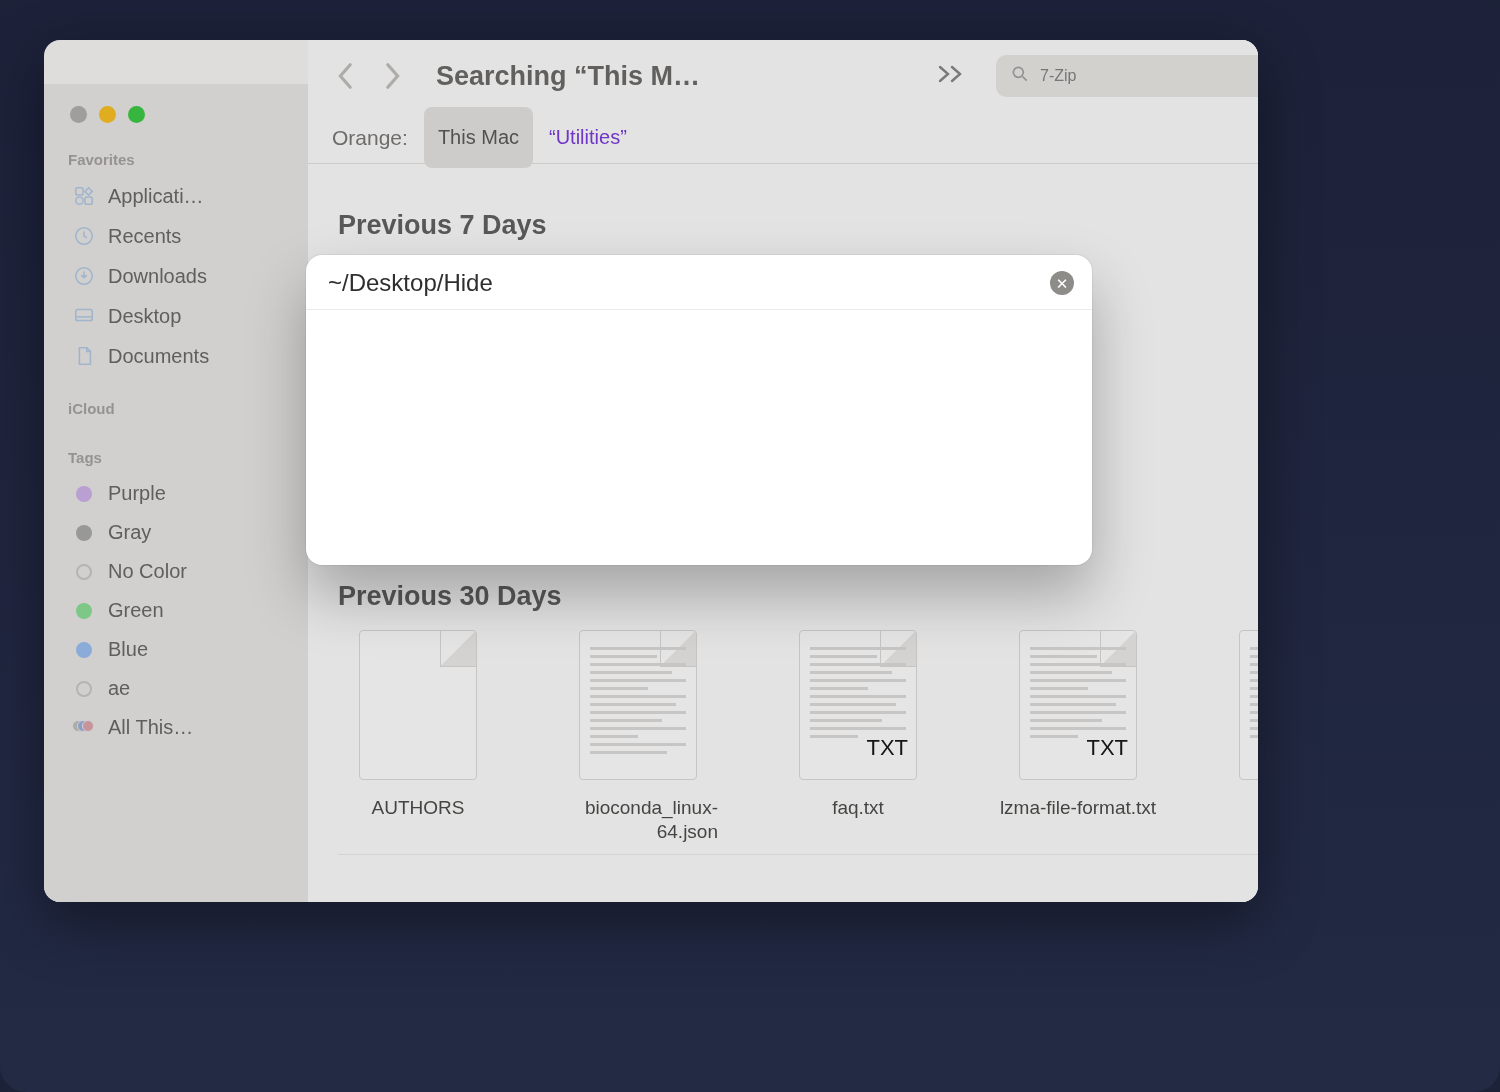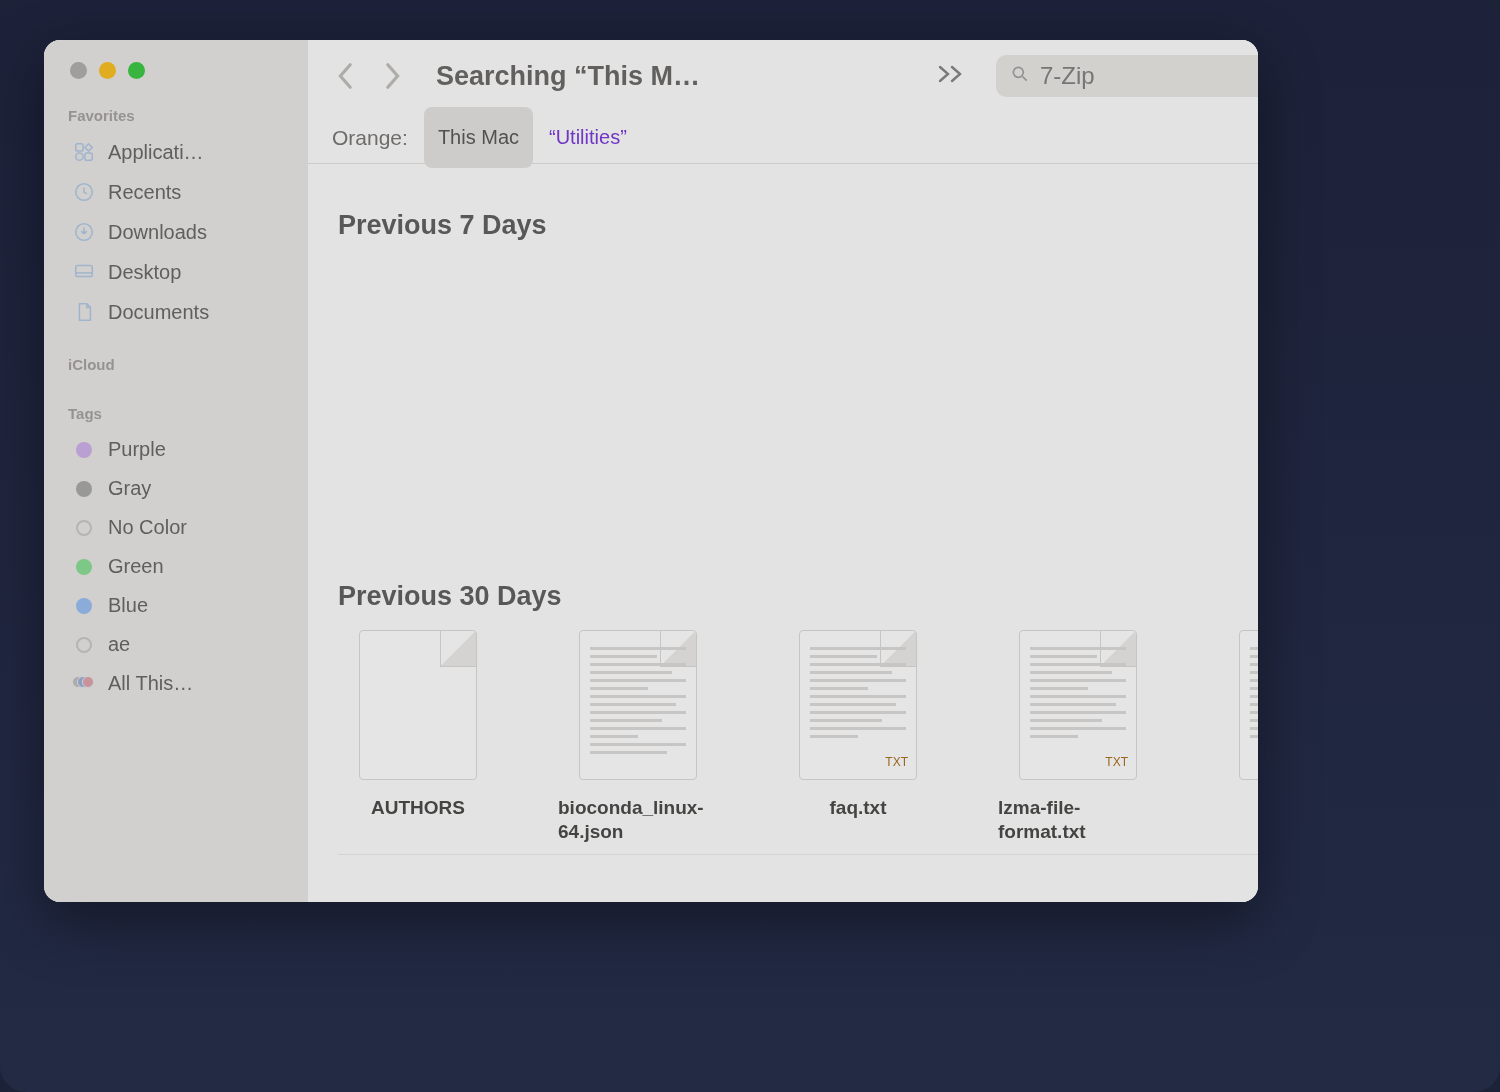--- a/index.html
+++ b/index.html
@@ -36,20 +36,21 @@
     inset: 0;
     background: rgba(120,120,120,0.18);
     pointer-events: none;
     z-index: 5;
   }
   .sidebar {
     width: 264px;
     background: #e6e3e2;
     padding: 22px 14px 0 22px;
     flex-shrink: 0;
+    margin-top: 44px;
   }
   .traffic-lights { display: flex; gap: 12px; margin-bottom: 28px; padding-left: 4px;}
   .tl { width: 17px; height: 17px; border-radius: 50%; }
   .tl.close { background: #a6a6a6; }
   .tl.min   { background: #f6b90c; }
   .tl.zoom  { background: #29c232; }
   .section-label {
     font-size: 15px;
     font-weight: 600;
     color: #9b9996;
@@ -117,21 +118,21 @@
     background: #e6e4e1;
     border-radius: 10px;
     display: flex;
     align-items: center;
     padding: 0 10px 0 14px;
     gap: 10px;
     margin-left: 12px;
   }
   .searchbox .sicon { color:#9a9896; }
   .searchbox .sicon svg{width:20px;height:20px;}
-  .searchbox .stext { font-size: 24px; color:#787673;}
+  .searchbox .stext { font-size: 16px; color:#787673;}
   
   .scope-bar {
     height: 52px;
     display:flex;
     align-items:center;
     gap: 16px;
     padding: 0 16px 0 24px;
     border-bottom: 1px solid #e1dfdc;
   }
   .scope-label { font-size: 21px; color:#6c6a67; }
@@ -170,24 +171,24 @@
     border-left:1px solid #d8d6d3;
   }
   .file-thumb .lines {
     position:absolute; top:16px; left:10px; right:10px; bottom:14px;
     overflow:hidden;
   }
   .file-thumb .lines span{
     display:block; height:3px; background:#d9d7d5; margin-bottom:5px;
   }
   .file-thumb .badge {
-    position:absolute; bottom:10px; right:8px;
-    font-size:12px; color:#a16207; font-weight:500;
-  }
-  .file-name { font-size:19px; color:#393937; text-align:left; max-width:190px; line-height:1.25;font-weight:bold;}
+    position:absolute; bottom:18px; right:8px;
+    font-size:22px; color:#000000; font-weight:500;
+  }
+  .file-name { font-size:19px; color:#393937; text-align:right; max-width:190px; line-height:1.25;}
   
   
   .goto-sheet {
     position:absolute;
     left: 262px; top: 215px;
     width: 786px;
     height: 310px;
     background:#ffffff;
     border-radius:16px;
     box-shadow: 0 30px 60px rgba(0,0,0,0.28), 0 0 0 1px rgba(0,0,0,0.05);
@@ -456,15 +457,22 @@
 
             </div>
 
           </div>
         </div>
       </div>
     </div>
 
     <div class="dim-overlay"></div>
 
+    <div class="goto-sheet">
+      <div class="goto-header">
+        <div class="goto-path">~/Desktop/Hide</div>
+        <div class="goto-close">✕</div>
+      </div>
+      <div class="goto-body"></div>
+    </div>
 
   </div>
 </div>
 
 </body></html>

